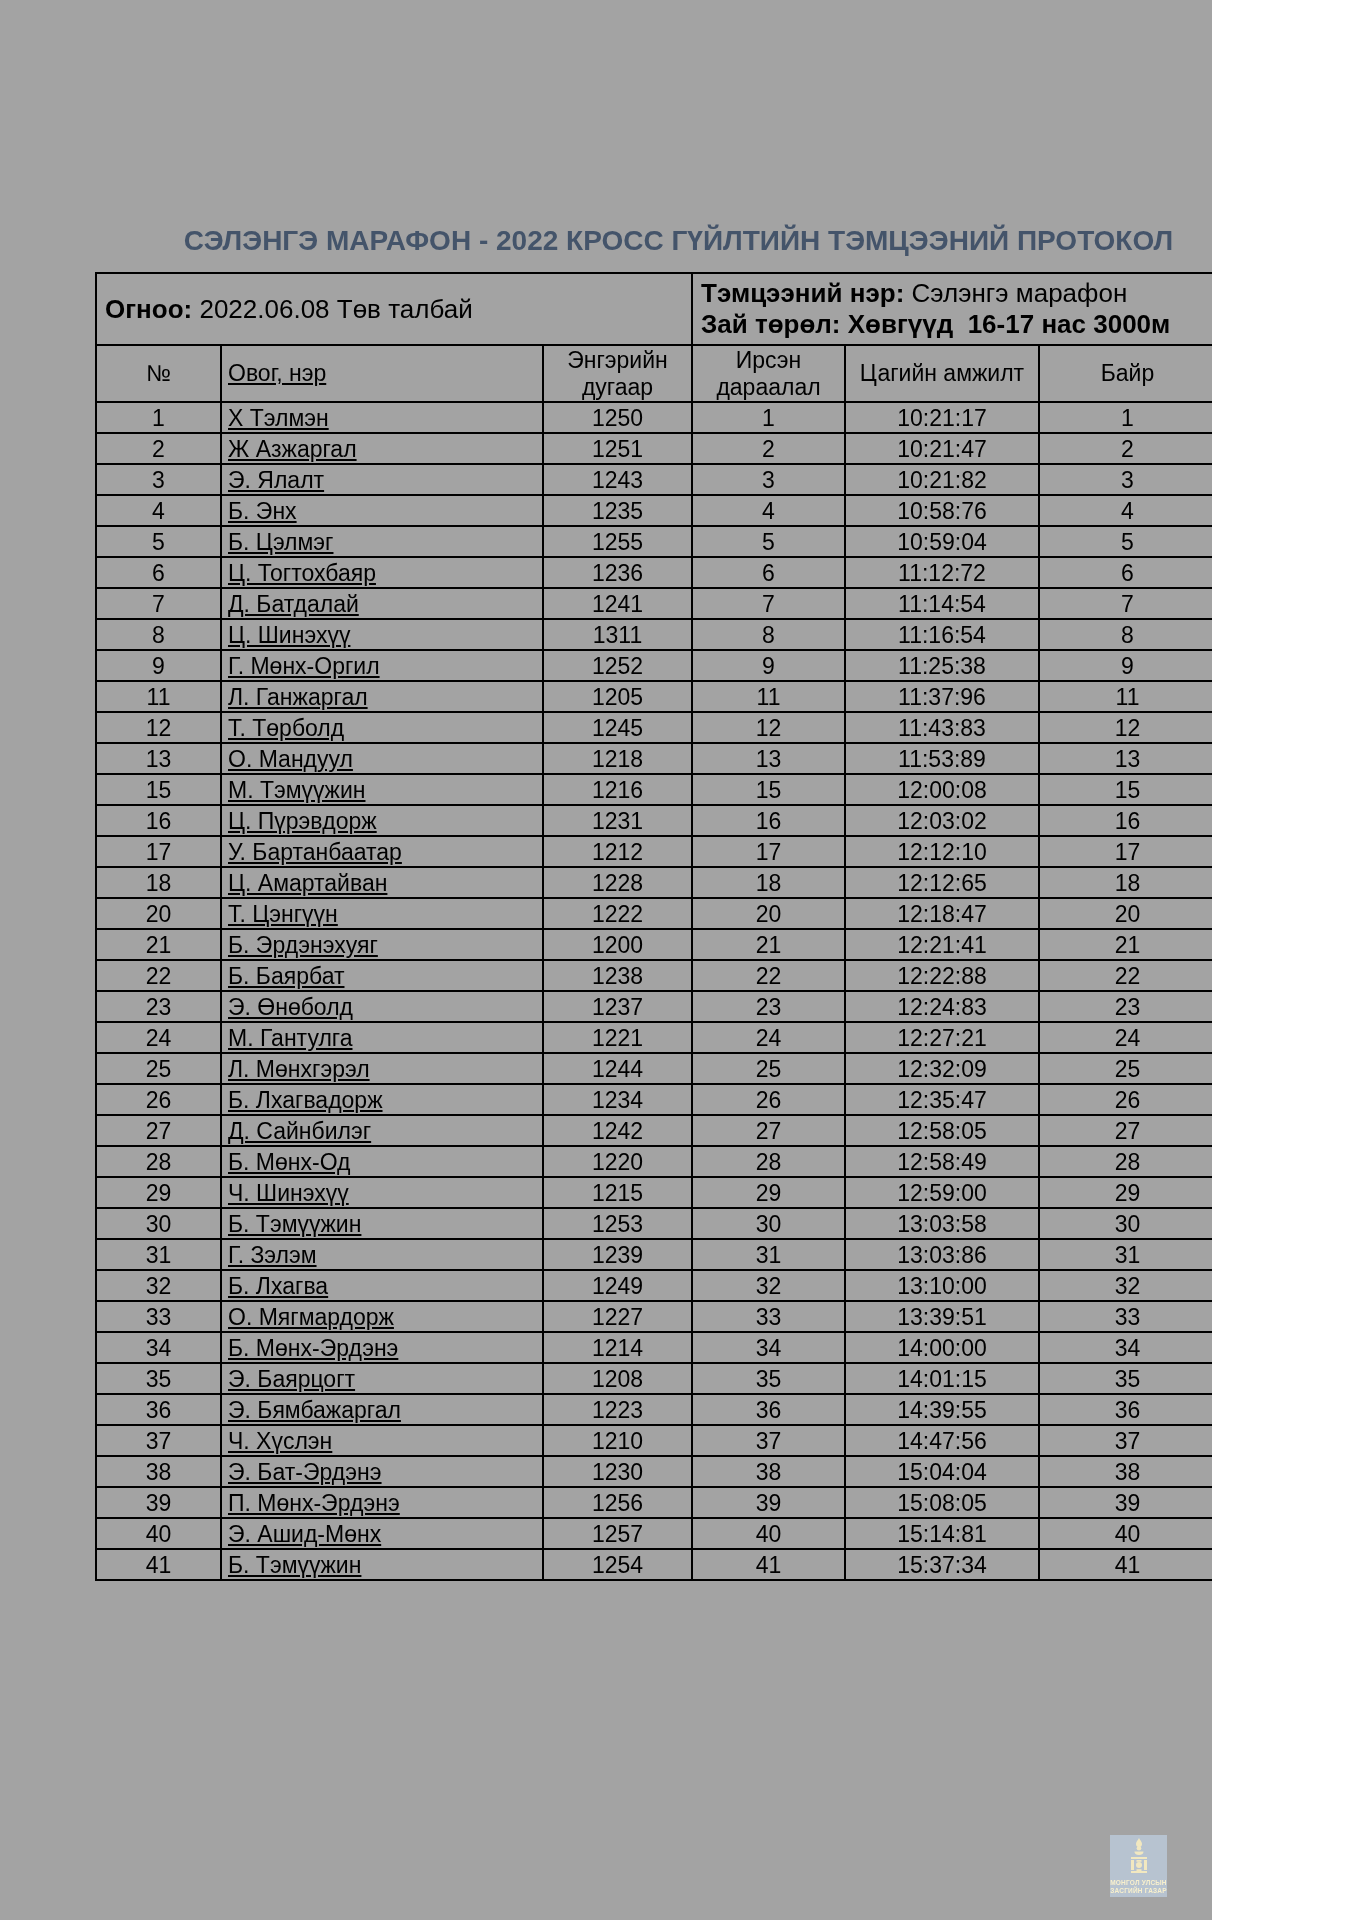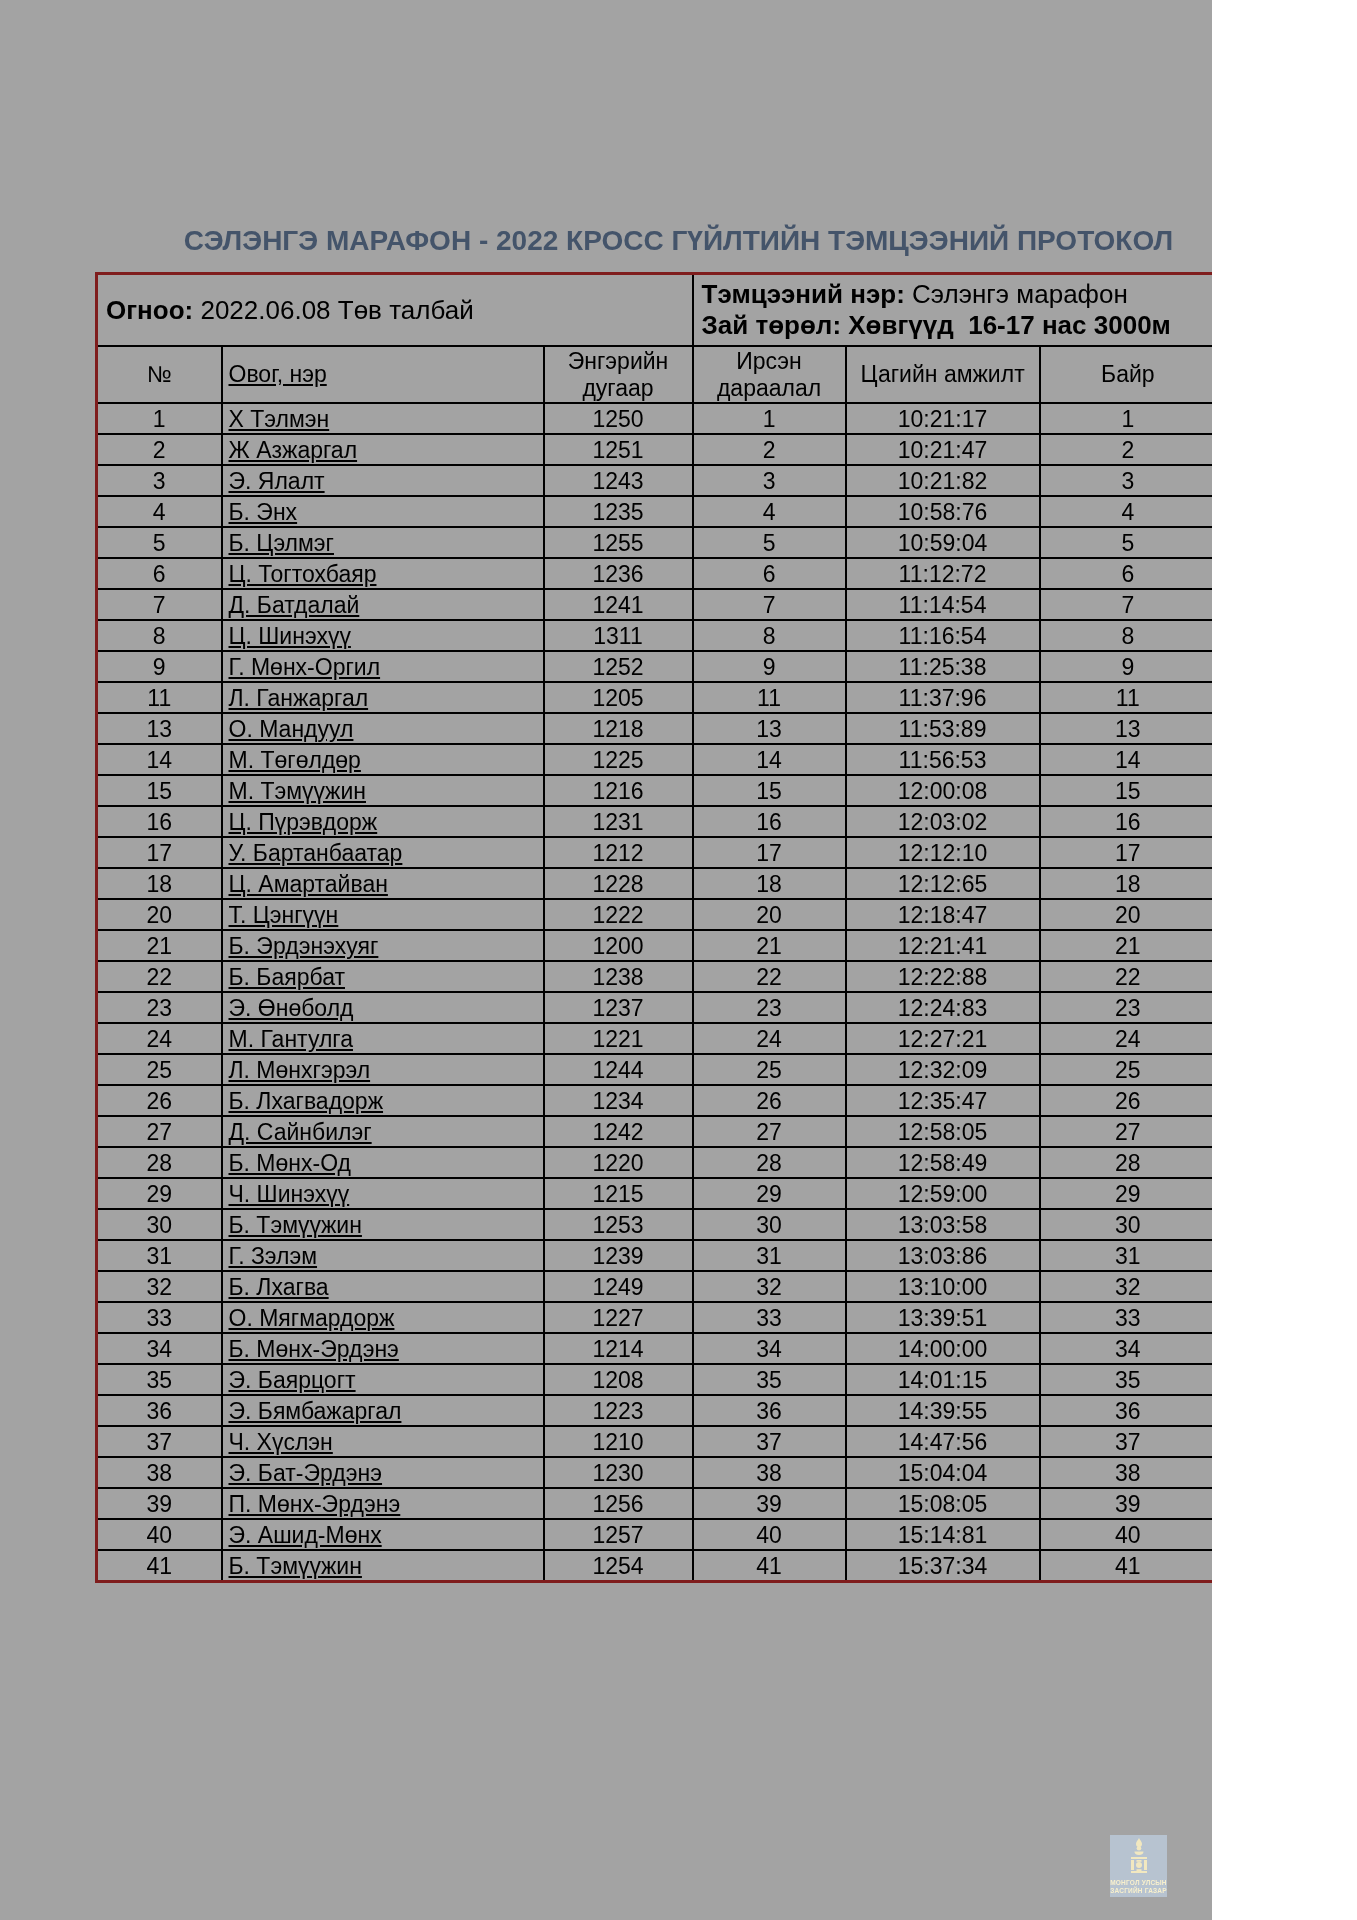--- a/index.html
+++ b/index.html
@@ -12,21 +12,21 @@
     overflow:hidden;
   }
   .title{
     position:absolute;top:224px;left:0;width:1357px;
     margin:0;text-align:center;
     font-size:28px;font-weight:bold;line-height:34px;
   }
   .protocol-table{
     position:absolute;left:95px;top:272px;width:1120px;
     border-collapse:collapse;table-layout:fixed;
-    border:3px solid #7f1d1d;
+    border:1px solid #7f1d1d;
   }
   .protocol-table td,.protocol-table th{
     border:2px solid #000;
     font-size:23px;font-weight:normal;
     text-align:center;vertical-align:middle;
     padding:0;overflow:hidden;
   }
   .info-row td{
     height:66px;font-size:26px;text-align:left;
     padding:2px 8px;line-height:31px;
@@ -163,34 +163,34 @@
   </tr>
         <tr class="data-row">
     <td>11</td>
     <td class="left">Л. Ганжаргал</td>
     <td>1205</td>
     <td>11</td>
     <td>11:37:96</td>
     <td>11</td>
   </tr>
         <tr class="data-row">
+    <td>12</td>
+    <td class="left">Т. Төрболд</td>
+    <td>1245</td>
+    <td>12</td>
+    <td>11:43:83</td>
+    <td>12</td>
+  </tr>
+        <tr class="data-row">
     <td>13</td>
     <td class="left">О. Мандуул</td>
     <td>1218</td>
     <td>13</td>
     <td>11:53:89</td>
     <td>13</td>
-  </tr>
-        <tr class="data-row">
-    <td>14</td>
-    <td class="left">М. Төгөлдөр</td>
-    <td>1225</td>
-    <td>14</td>
-    <td>11:56:53</td>
-    <td>14</td>
   </tr>
         <tr class="data-row">
     <td>15</td>
     <td class="left">М. Тэмүүжин</td>
     <td>1216</td>
     <td>15</td>
     <td>12:00:08</td>
     <td>15</td>
   </tr>
         <tr class="data-row">

